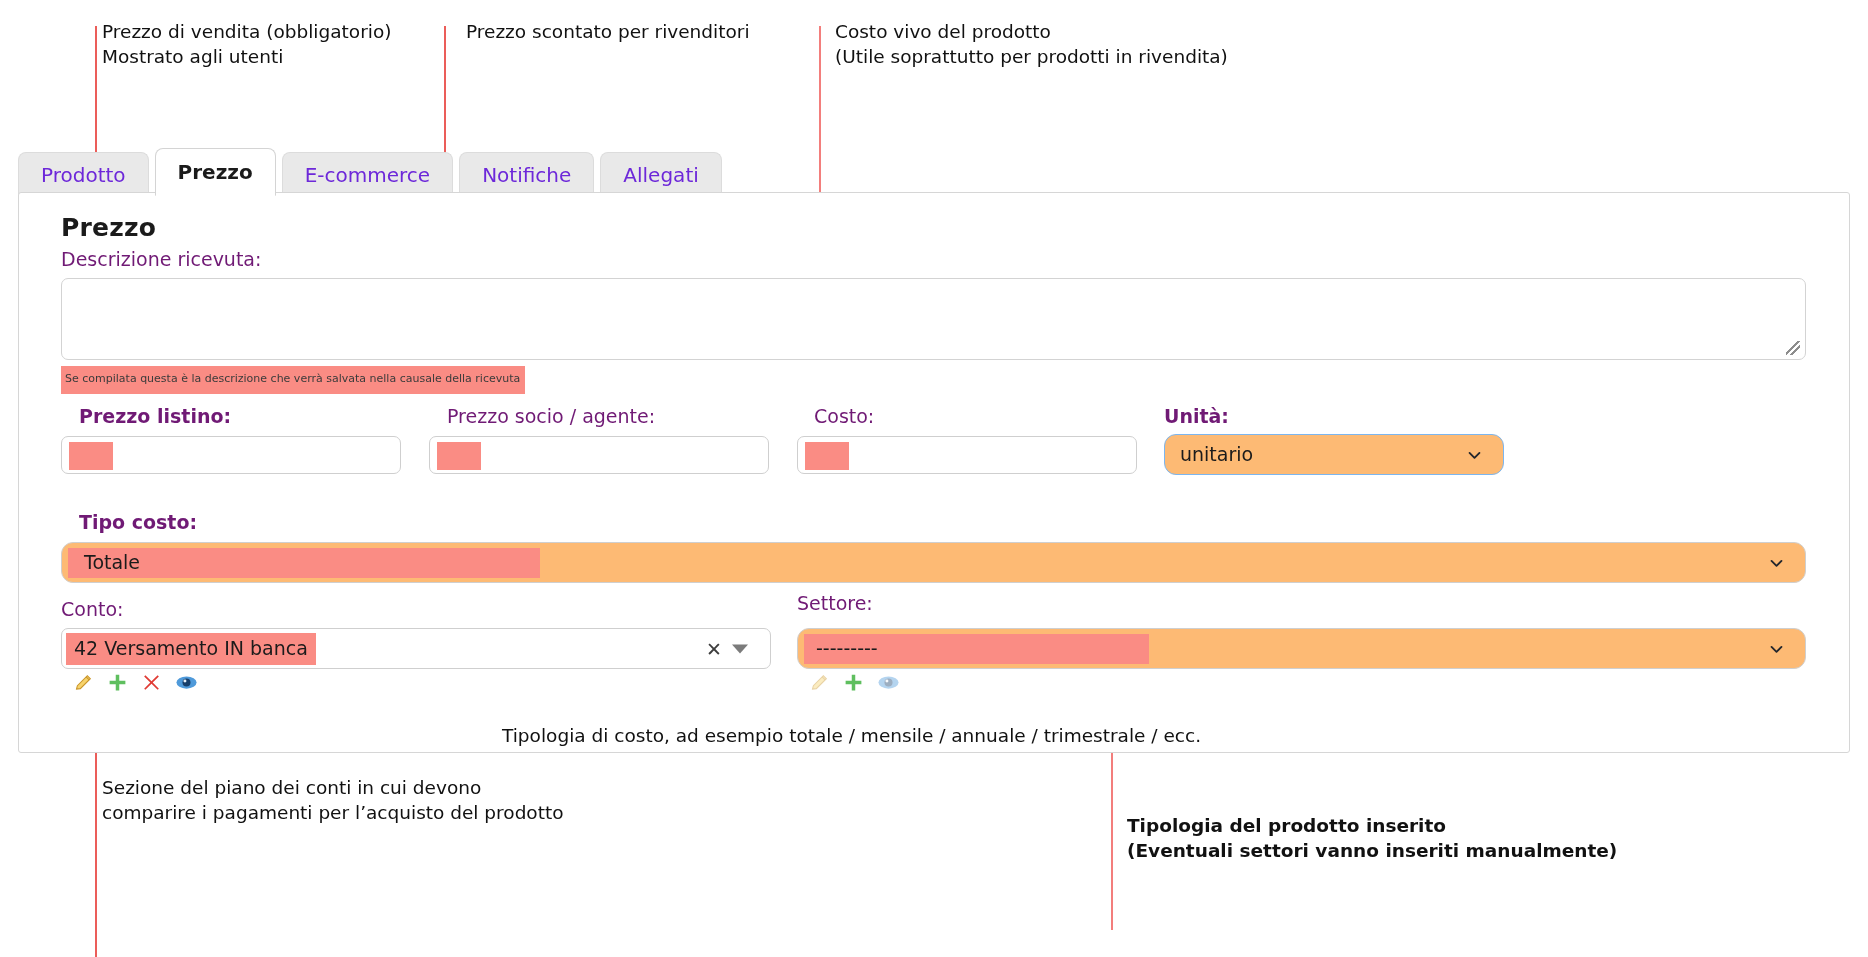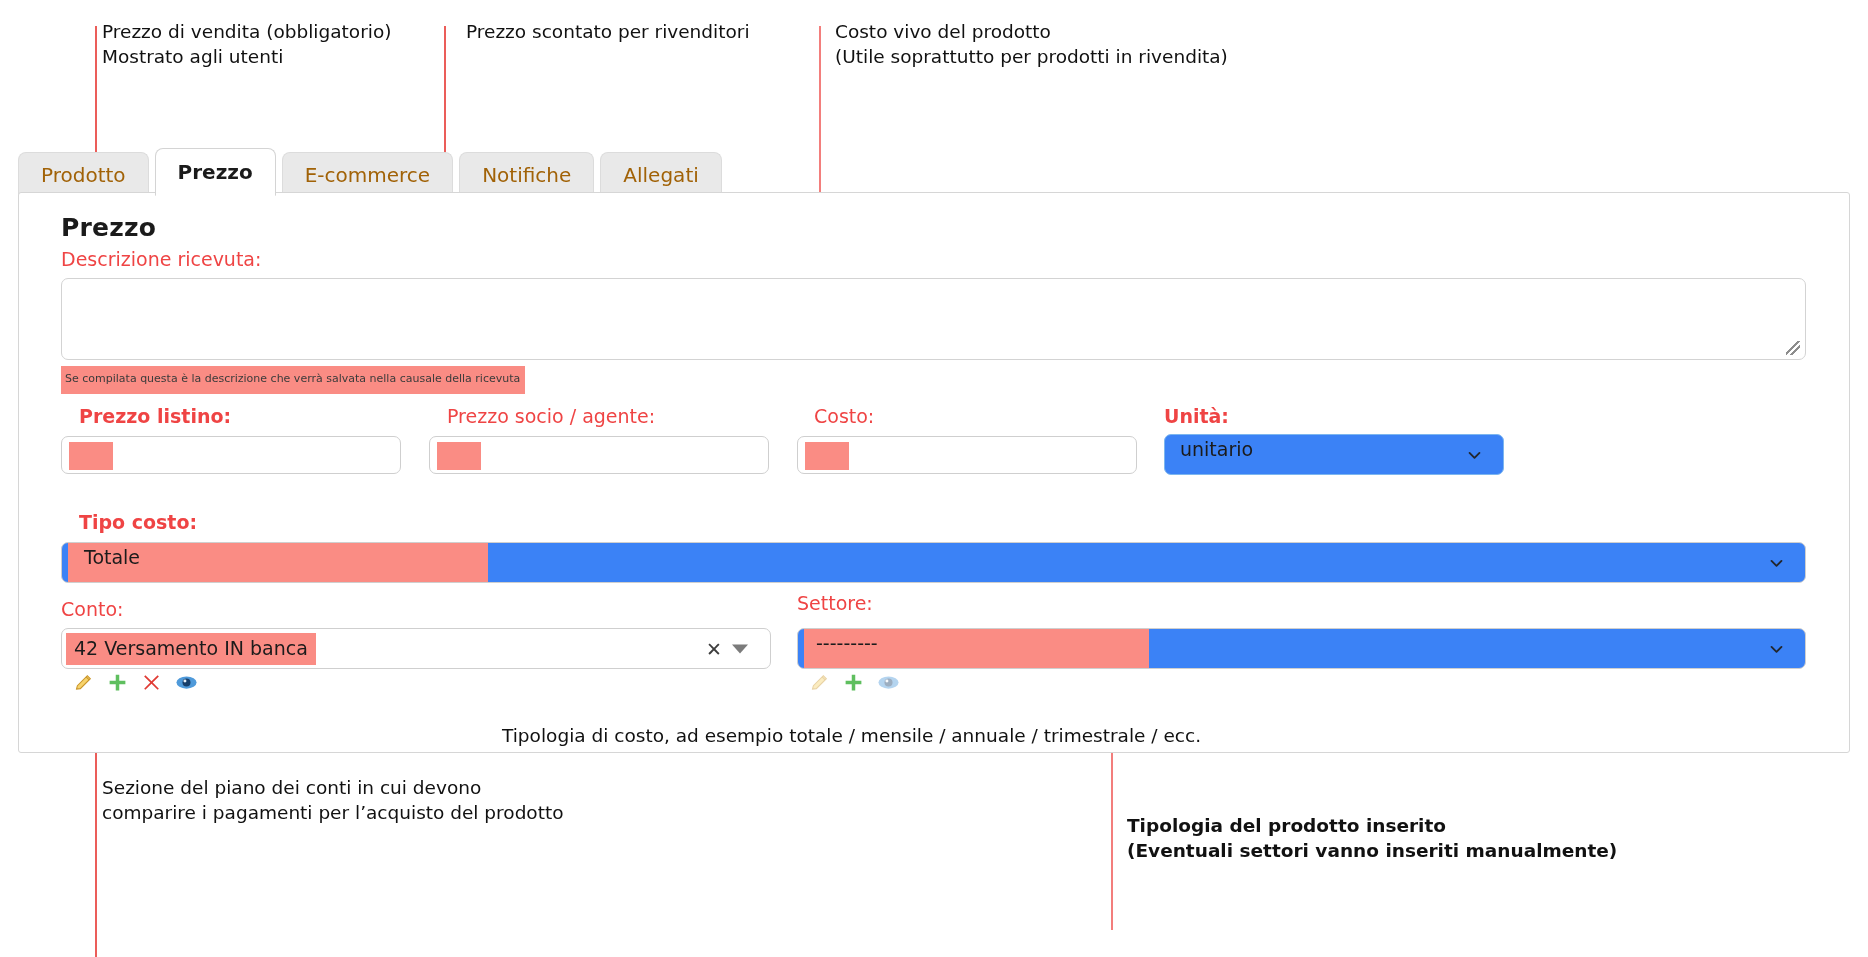--- a/index.html
+++ b/index.html
@@ -18,41 +18,41 @@
   .guide{position:absolute; width:2px; background:#e8413c; opacity:.85;}
   .guide.soft{background:#ef5350; opacity:.75;}
 
   
   .ann{position:absolute; font-size:18.5px; line-height:25px; color:#111; white-space:pre-line;}
 
   
   .tabstrip{position:absolute; left:18px; top:120px; height:50px; display:flex; align-items:flex-end; gap:6px;}
   .tab{
     height:44px; padding:0 22px; display:flex; align-items:center; justify-content:center;
-    background:#e9e9e9; color:#a16207; font-size:20px;
+    background:#e9e9e9; color:#6d28d9; font-size:20px;
     border:1px solid #dcdcdc; border-bottom:none;
     border-radius:8px 8px 0 0; box-sizing:border-box;
     position:relative;
   }
   .tab.active{
     background:#ffffff; color:#1b1b1b; font-weight:bold;
     border:1px solid #d4d4d4; border-bottom:1px solid #ffffff;
     height:48px; z-index:3;
   }
 
   
   .panel{
     position:absolute; left:18px; top:166px; width:1832px; height:561px;
     background:#ffffff; border:1px solid #d6d6d6; border-radius:3px;
     box-sizing:border-box;
   }
 
   .h-title{position:absolute; left:42px; top:20px; font-size:25px; font-weight:bold; color:#1b1b1b; letter-spacing:.2px;}
 
-  .lbl{position:absolute; font-size:19px; color:#ef4444; white-space:nowrap;}
+  .lbl{position:absolute; font-size:19px; color:#701a75; white-space:nowrap;}
   .lbl.b{font-weight:bold;}
 
   .textarea{
     position:absolute; left:42px; top:85px; width:1745px; height:82px;
     border:1px solid #d3d3d3; border-radius:7px; background:#fff; box-sizing:border-box;
   }
   .resize{
     position:absolute; right:5px; bottom:4px; width:14px; height:14px;
     background:
       linear-gradient(135deg,transparent 0 40%,#8d8d8d 40% 52%,transparent 52% 100%),
@@ -65,22 +65,22 @@
     font-size:11px; color:#3b3b3b; padding:3px 5px 5px 4px; line-height:20px;
   }
 
   .inputbox{
     position:absolute; height:38px; border:1px solid #cfcfcf; border-radius:7px;
     background:#fff; box-sizing:border-box;
   }
   .inputbox .fill{position:absolute; left:7px; top:5px; width:44px; height:28px; background:#fa8c84;}
 
   .selbox{
-    position:absolute; height:41px; border:1px solid #cfcfcf; border-radius:7px;
-    background:#3b82f6; box-sizing:border-box; display:flex; 
+    position:absolute; height:41px; border:1px solid #cfcfcf; border-radius:12px;
+    background:#fdba74; box-sizing:border-box; display:flex; align-items:center;
   }
   .selbox.blue{border:1px solid #7cb6ef;}
   .selval{font-size:19px; color:#1b1b1b; padding:2px 9px 4px 9px; margin-left:6px; line-height:24px;}
   .chev{position:absolute; right:20px; top:50%; transform:translateY(-50%); width:17px; height:17px; color:#22262c;}
 
   
   .s2{
     position:absolute; height:41px; border:1px solid #cfcfcf; border-radius:7px;
     background:#fff; box-sizing:border-box; display:flex; align-items:center;
   }
@@ -159,21 +159,21 @@
     <div class="lbl b" style="left:1145px; top:212px;">Unità:</div>
     <div class="selbox blue" style="left:1145px; top:241px; width:340px;">
       <span class="selval">unitario</span>
       <svg class="chev" viewBox="0 0 24 24" fill="none" stroke="currentColor" stroke-width="2.6" stroke-linecap="round" stroke-linejoin="round">
           <polyline points="5 9 12 16 19 9"></polyline>
         </svg>
     </div>
 
     <div class="lbl b" style="left:60px; top:318px;">Tipo costo:</div>
     <div class="selbox" style="left:42px; top:349px; width:1745px;">
-      <span class="selval hl" style="width:420px; box-sizing:border-box; padding-left:16px;">Totale</span>
+      <span class="selval hl" style="width:472px; box-sizing:border-box; padding-left:16px;">Totale</span>
       <svg class="chev" viewBox="0 0 24 24" fill="none" stroke="currentColor" stroke-width="2.6" stroke-linecap="round" stroke-linejoin="round">
           <polyline points="5 9 12 16 19 9"></polyline>
         </svg>
     </div>
 
     <div class="lbl" style="left:42px; top:405px;">Conto:</div>
     <div class="s2" style="left:42px; top:435px; width:710px;text-align:center;">
       <span class="selval hl" style="margin-left:4px; padding:3px 8px 5px 8px;">42 Versamento IN banca</span>
       <span class="clear">✕</span>
       <span class="caret"></span>

